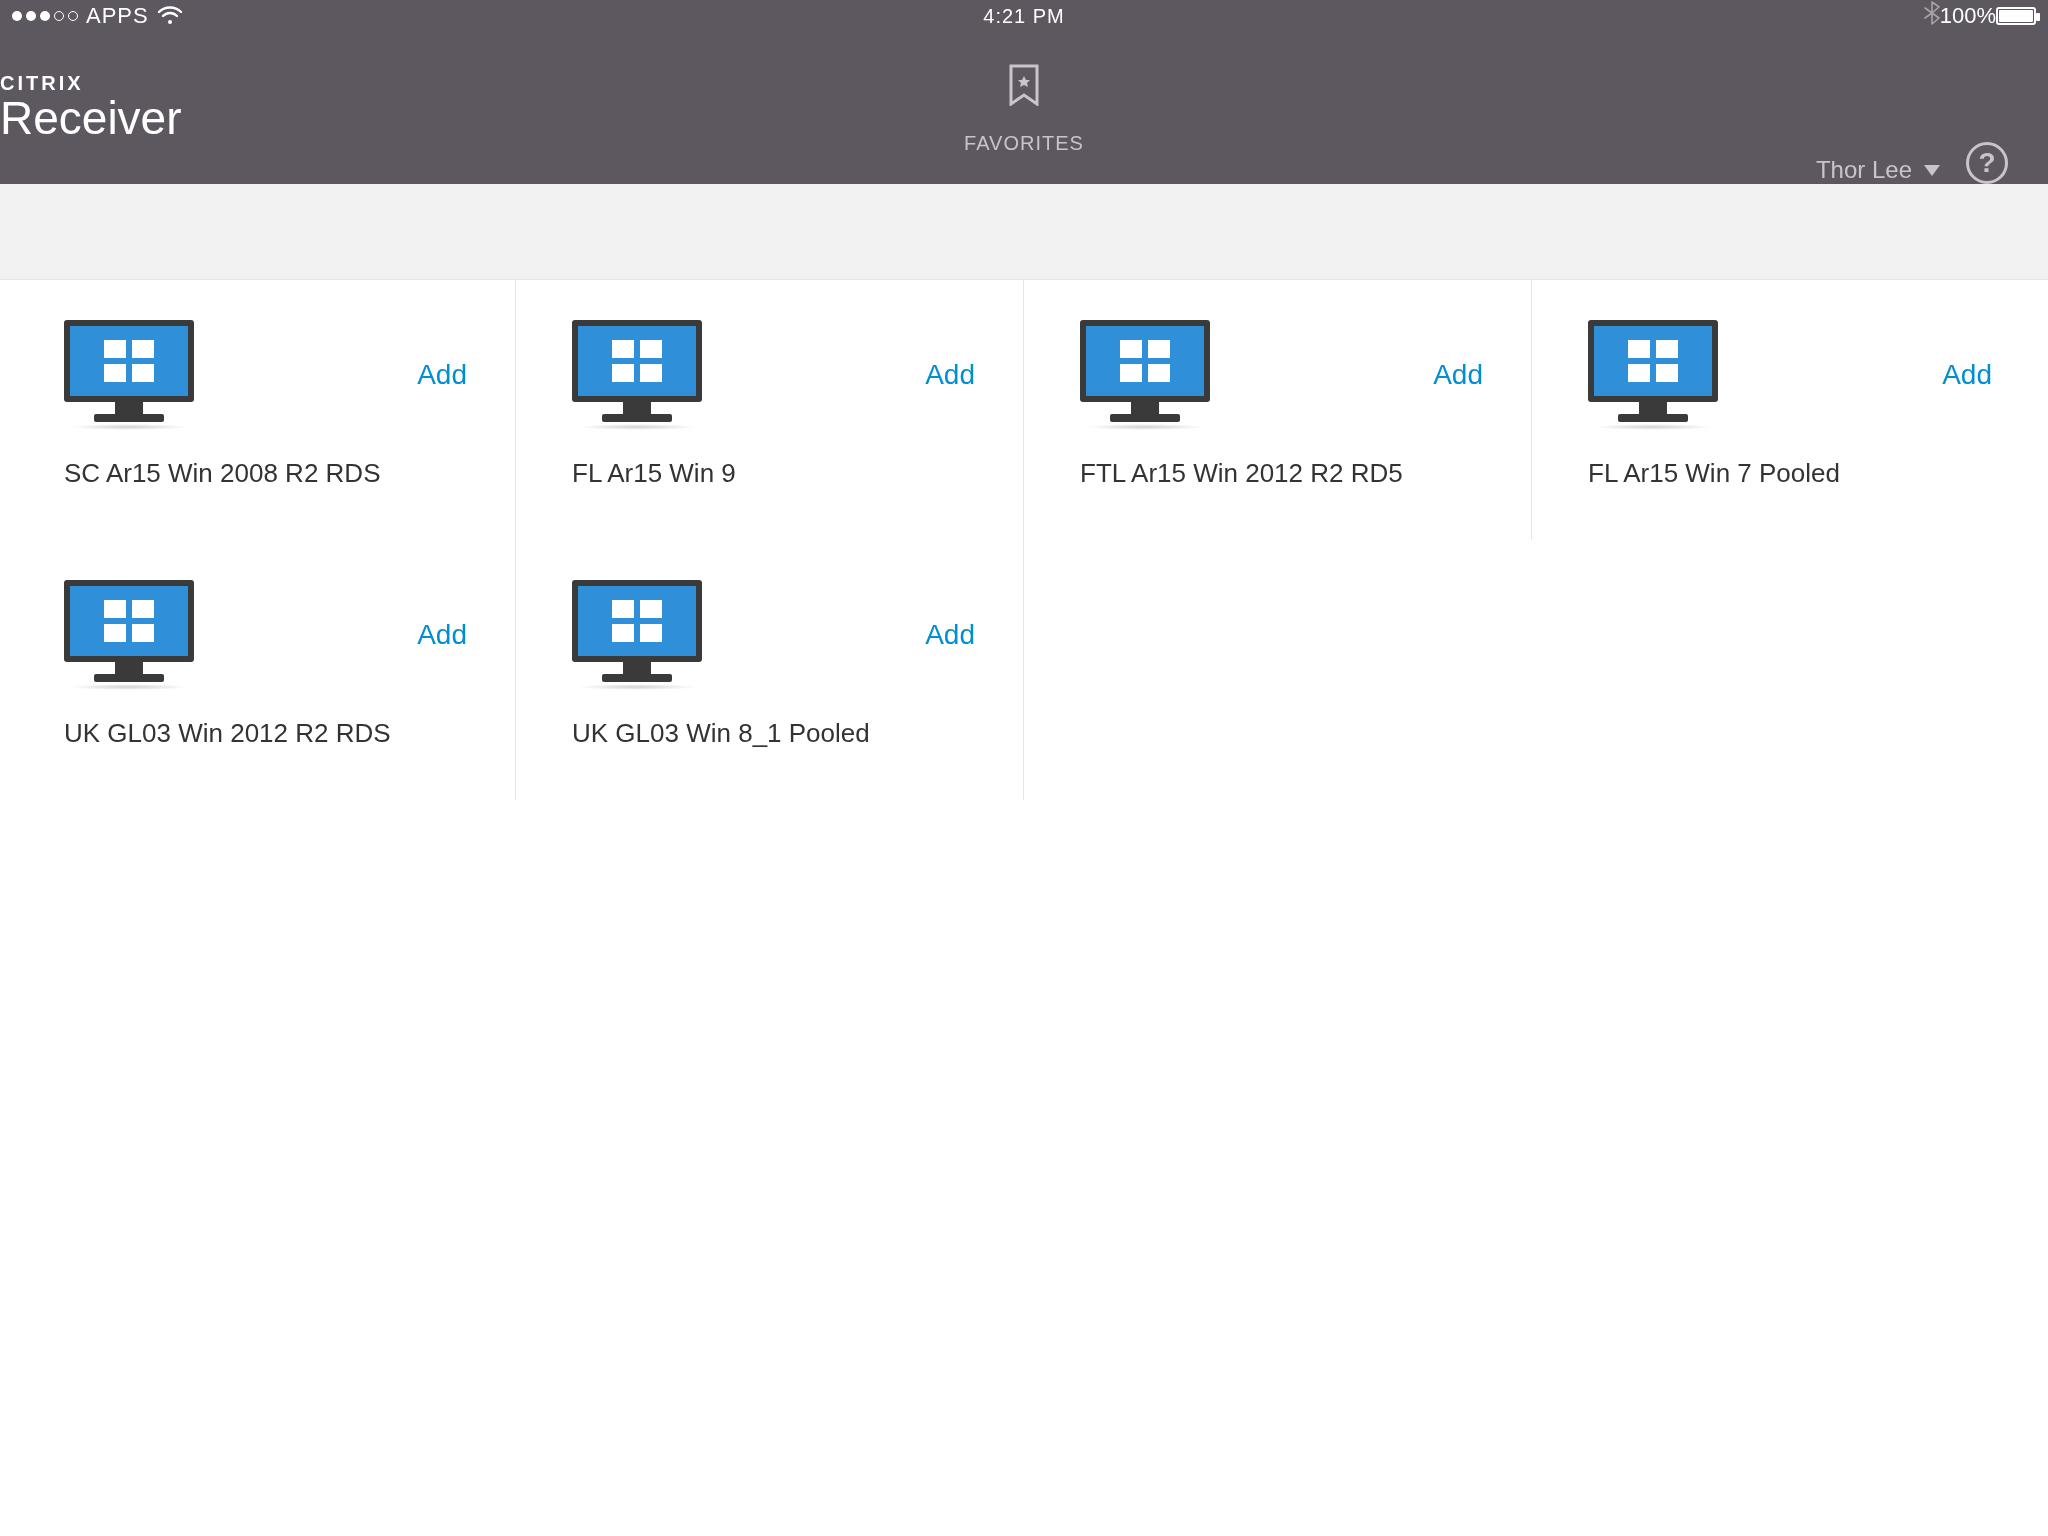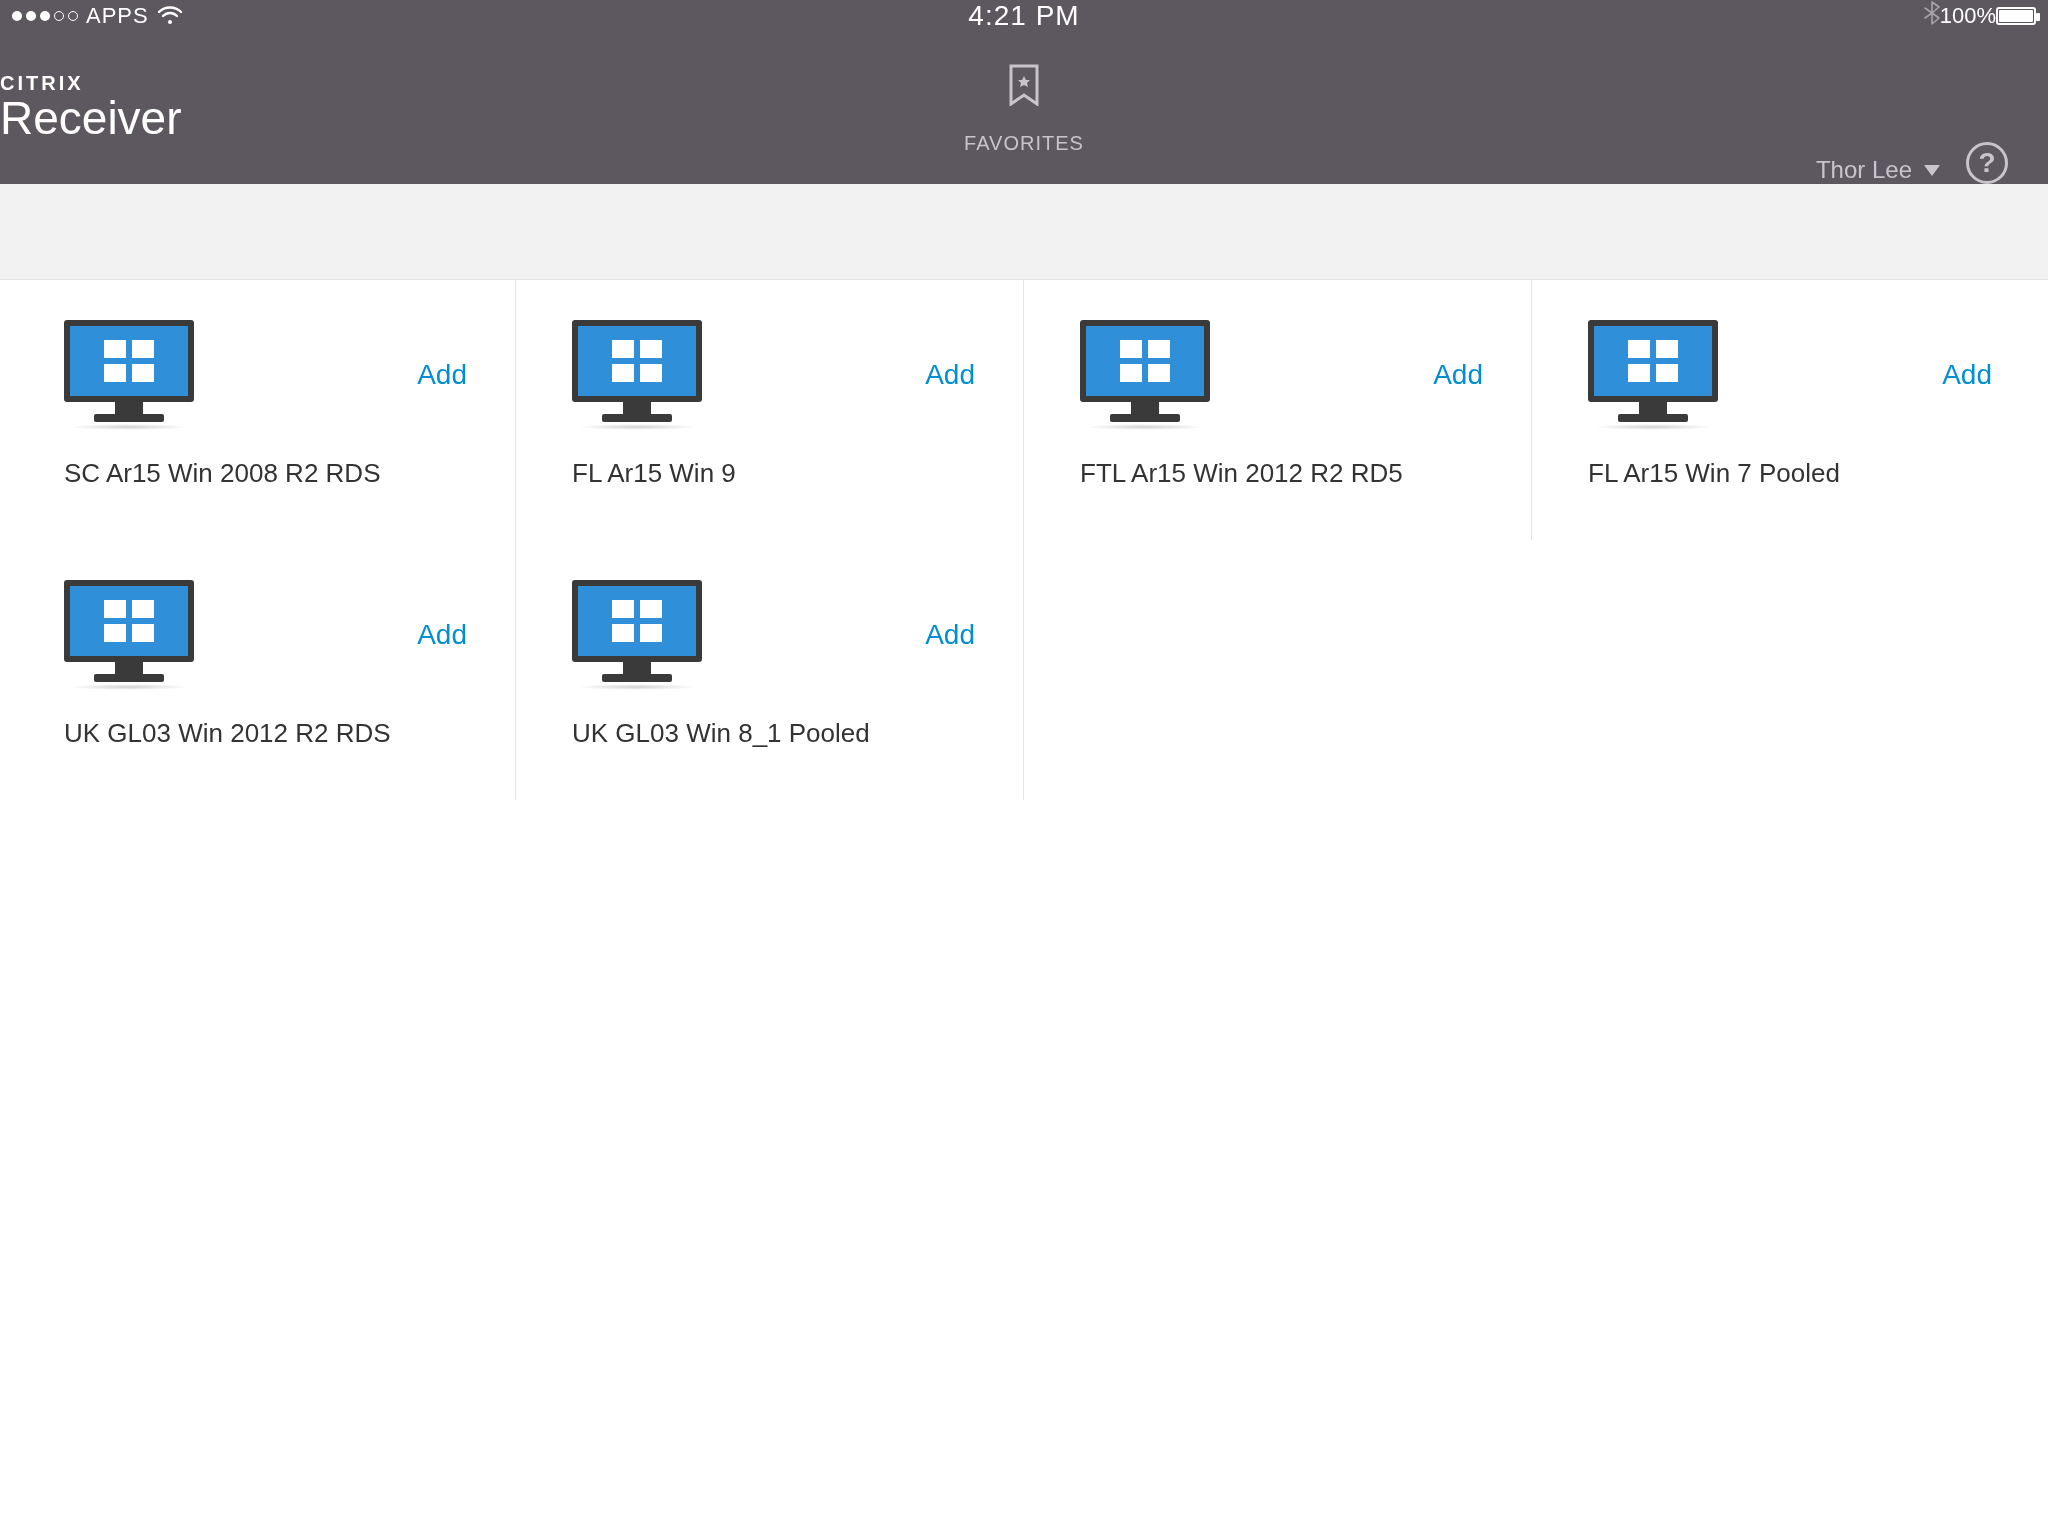--- a/index.html
+++ b/index.html
@@ -23,21 +23,21 @@
     position: relative;
   }
   .status-left { display:flex; align-items:center; gap:8px; }
   .dots { display:flex; gap:4px; align-items:center; }
   .dot { width:10px; height:10px; border-radius:50%; background:#ffffff; }
   .dot.hollow { background:transparent; border:1.6px solid #ffffff; }
   .carrier { letter-spacing:1px; font-size:22px; }
   .wifi-icon svg { display:block; }
   .status-center {
     position:absolute; left:50%; transform:translateX(-50%);
-    font-size:28px; letter-spacing:1px;
+    font-size:20px; letter-spacing:1px;
   }
   .status-right { margin-left:auto; display:flex; align-items:center; gap:0; }
   .bt-icon { opacity:.45; }
   .battery {
     width:40px; height:18px; border:2px solid #ffffff; border-radius:3px;
     position:relative;
   }
   .battery::after{
     content:""; position:absolute; right:-6px; top:4px; width:4px; height:8px;
     background:#ffffff; border-radius:1px;

